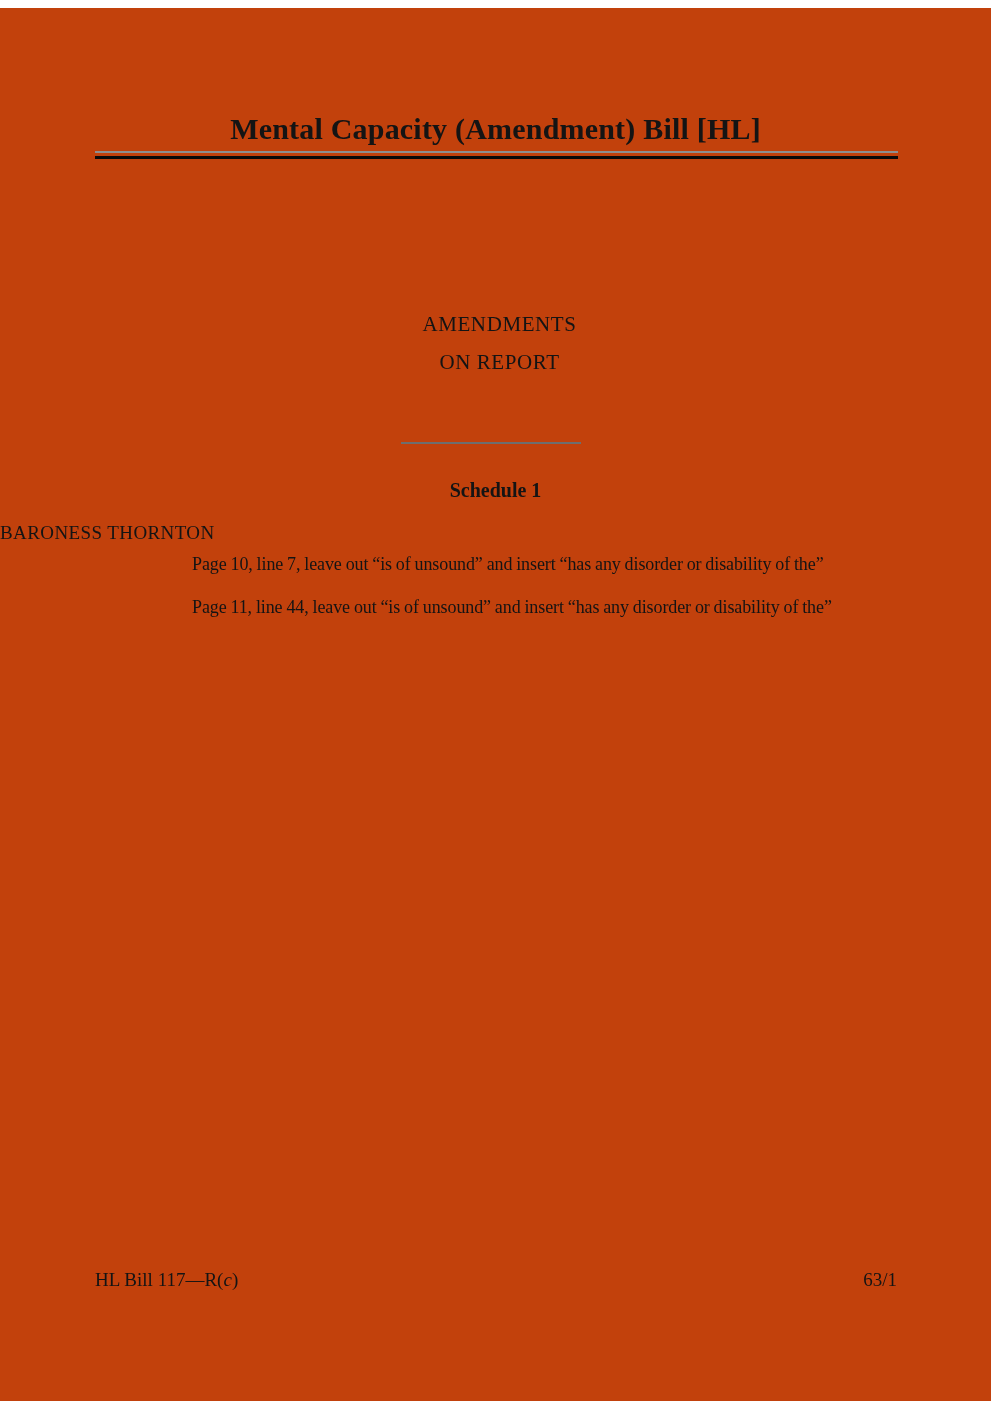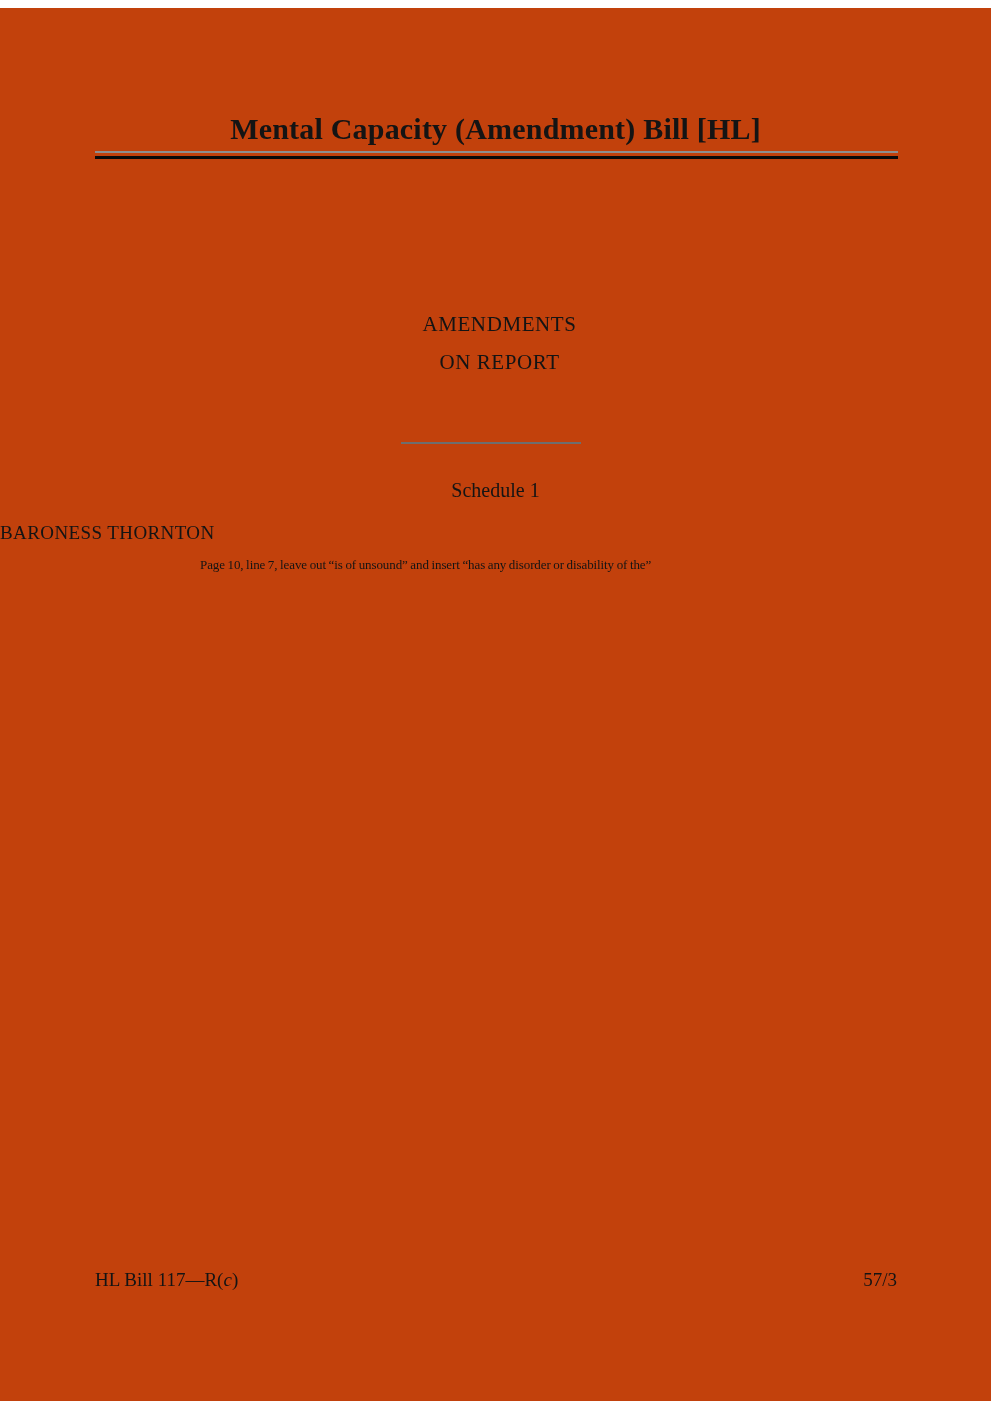--- a/index.html
+++ b/index.html
@@ -70,43 +70,43 @@
   }
 
   
   .schedule-heading {
     position: absolute;
     top: 469px;
     left: 0;
     width: 100%;
     text-align: center;
     font-size: 20px;
-    font-weight: normal;
+    font-weight: bold;
     line-height: 26px;
   }
 
   
   .member-name {
     position: absolute;
     top: 512px;
     left: 0;
     width: 100%;
     text-align: left;
     font-size: 19px;
     letter-spacing: 0.4px;
     line-height: 26px;
   }
 
   
   .amendment-list {
     position: absolute;
     top: 541px;
-    left: 200px;
+    left: 192px;
     width: 700px;
-    font-size: 13px;
+    font-size: 18px;
     line-height: 31px;
     letter-spacing: -0.1px;
     word-spacing: -0.5px;
     text-align: justify;
   }
   .amendment-item {
     margin: 0 0 12px 0;
   }
 
   
@@ -141,22 +141,23 @@
   </div>
 
   <div class="section-divider"></div>
 
   <div class="schedule-heading">Schedule 1</div>
 
   <div class="member-name">BARONESS THORNTON</div>
 
   <div class="amendment-list">
     <p class="amendment-item">Page 10, line 7, leave out “is of unsound” and insert “has any disorder or disability of the”</p>
+    <p class="amendment-item">Page 11, line 44, leave out “is of unsound” and insert “has any disorder or disability of the”</p>
   </div>
 
   <div class="footer">
     <span>
       <span>HL Bill 117—R(</span><span class="bill-ref-italic">c</span><span>)</span>
     </span>
-    <span>57/3</span>
+    <span>63/1</span>
   </div>
 
 </div>
 
 </body></html>

